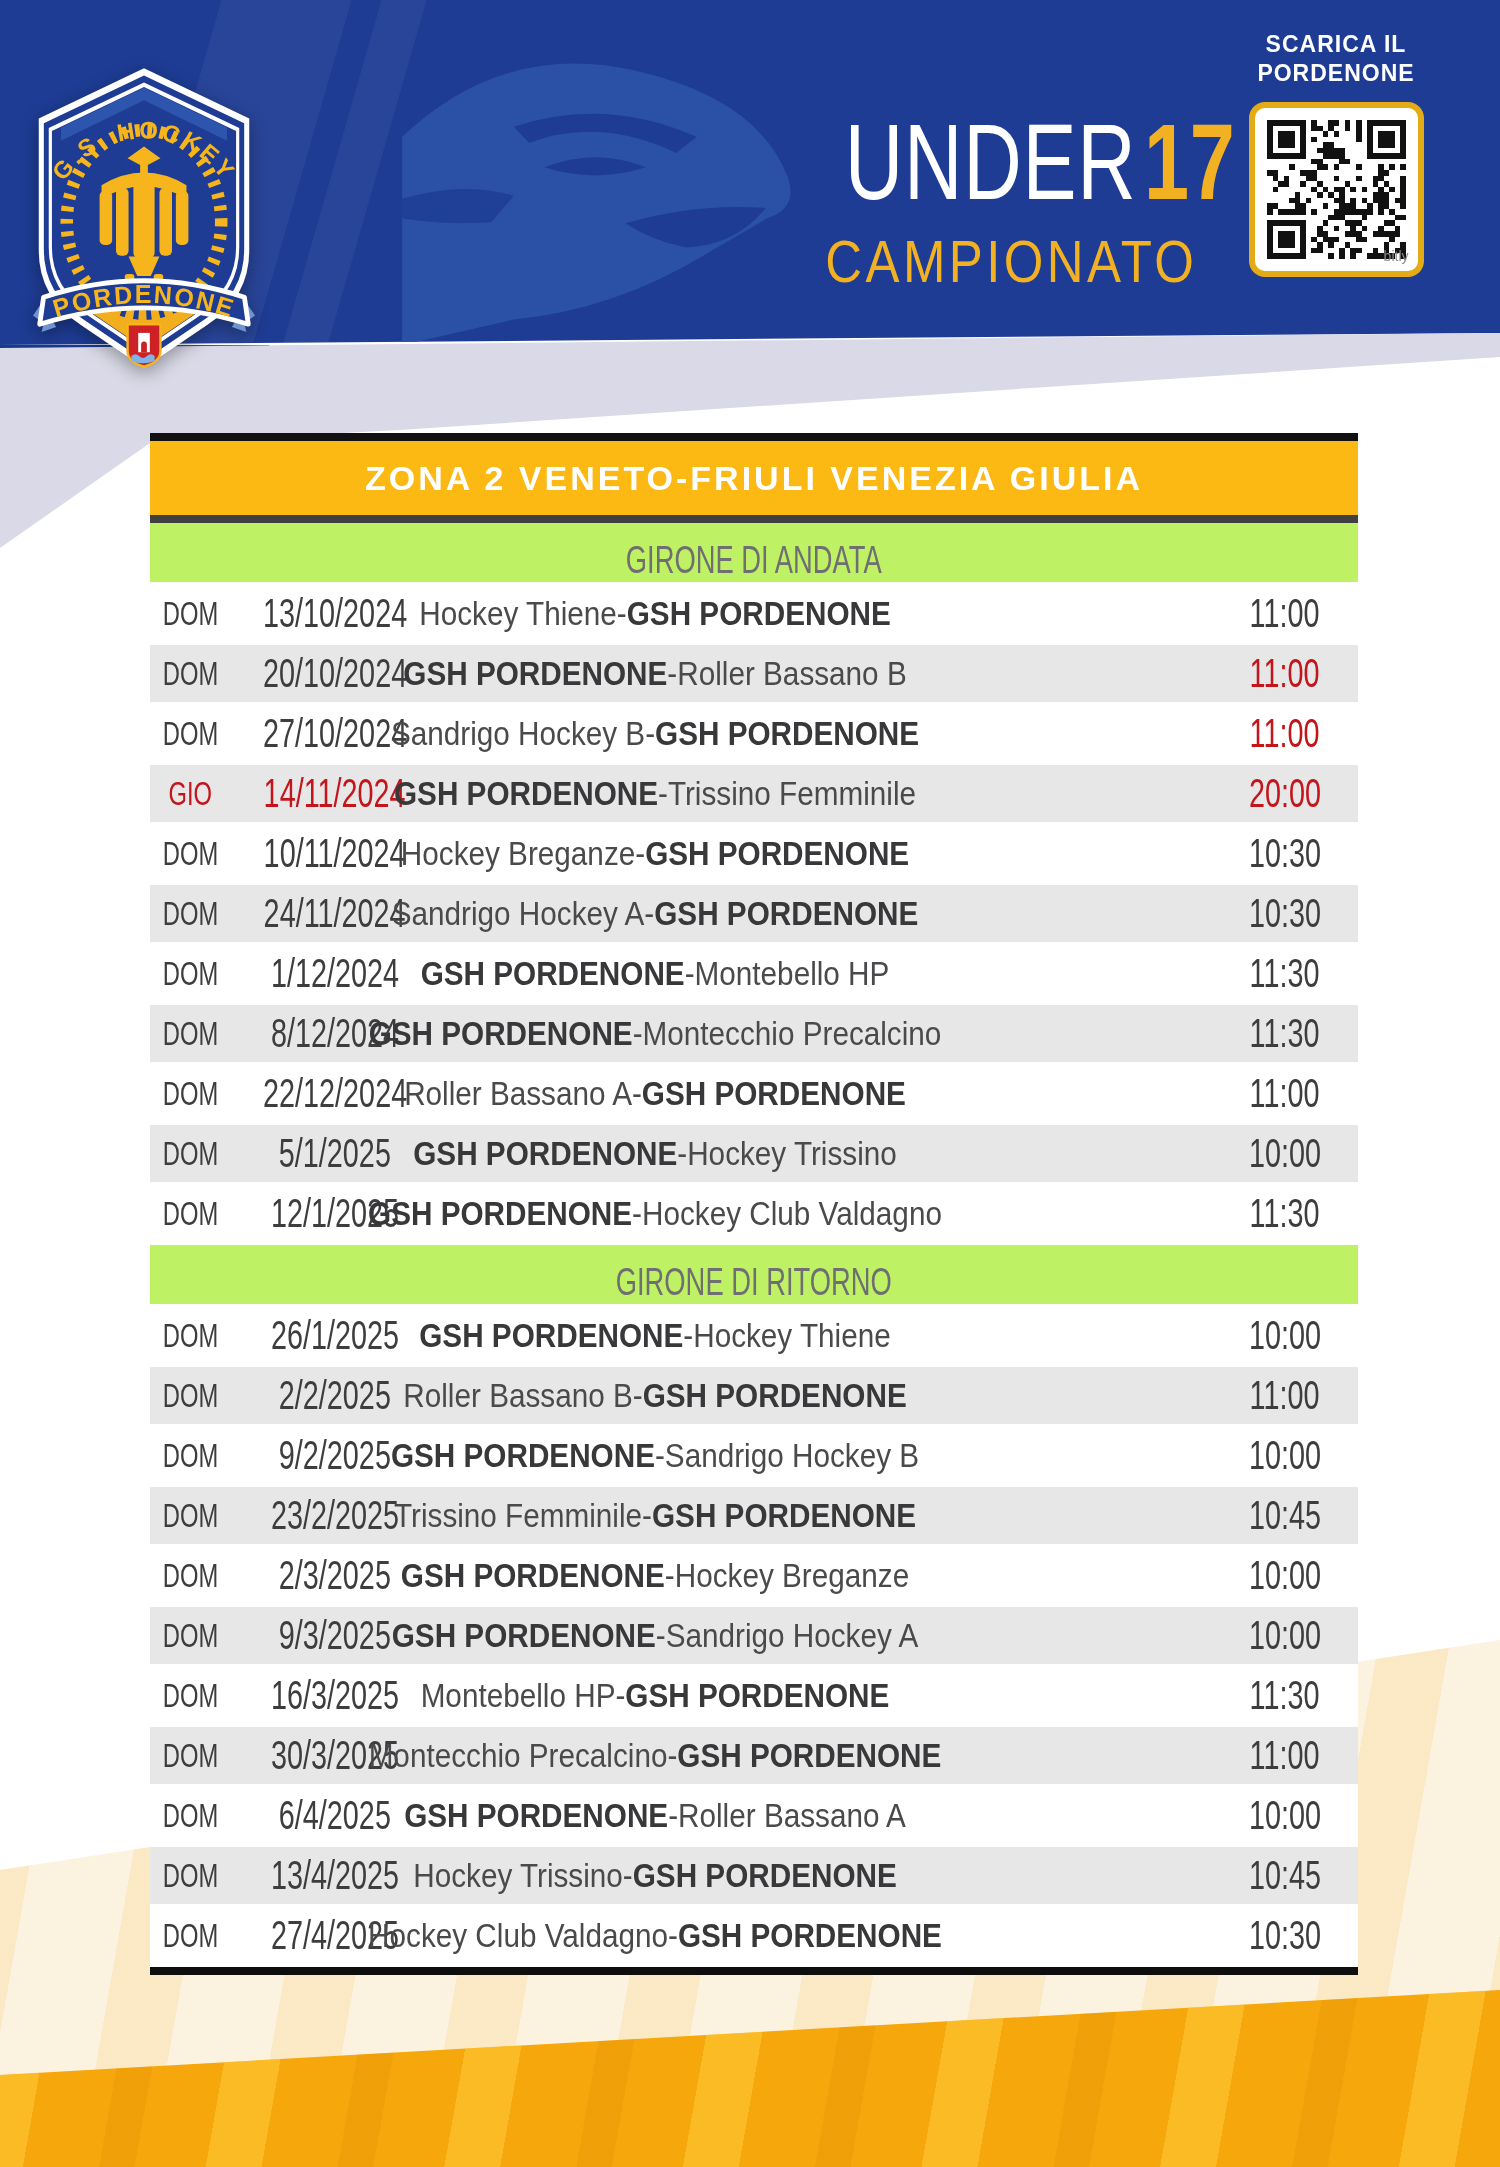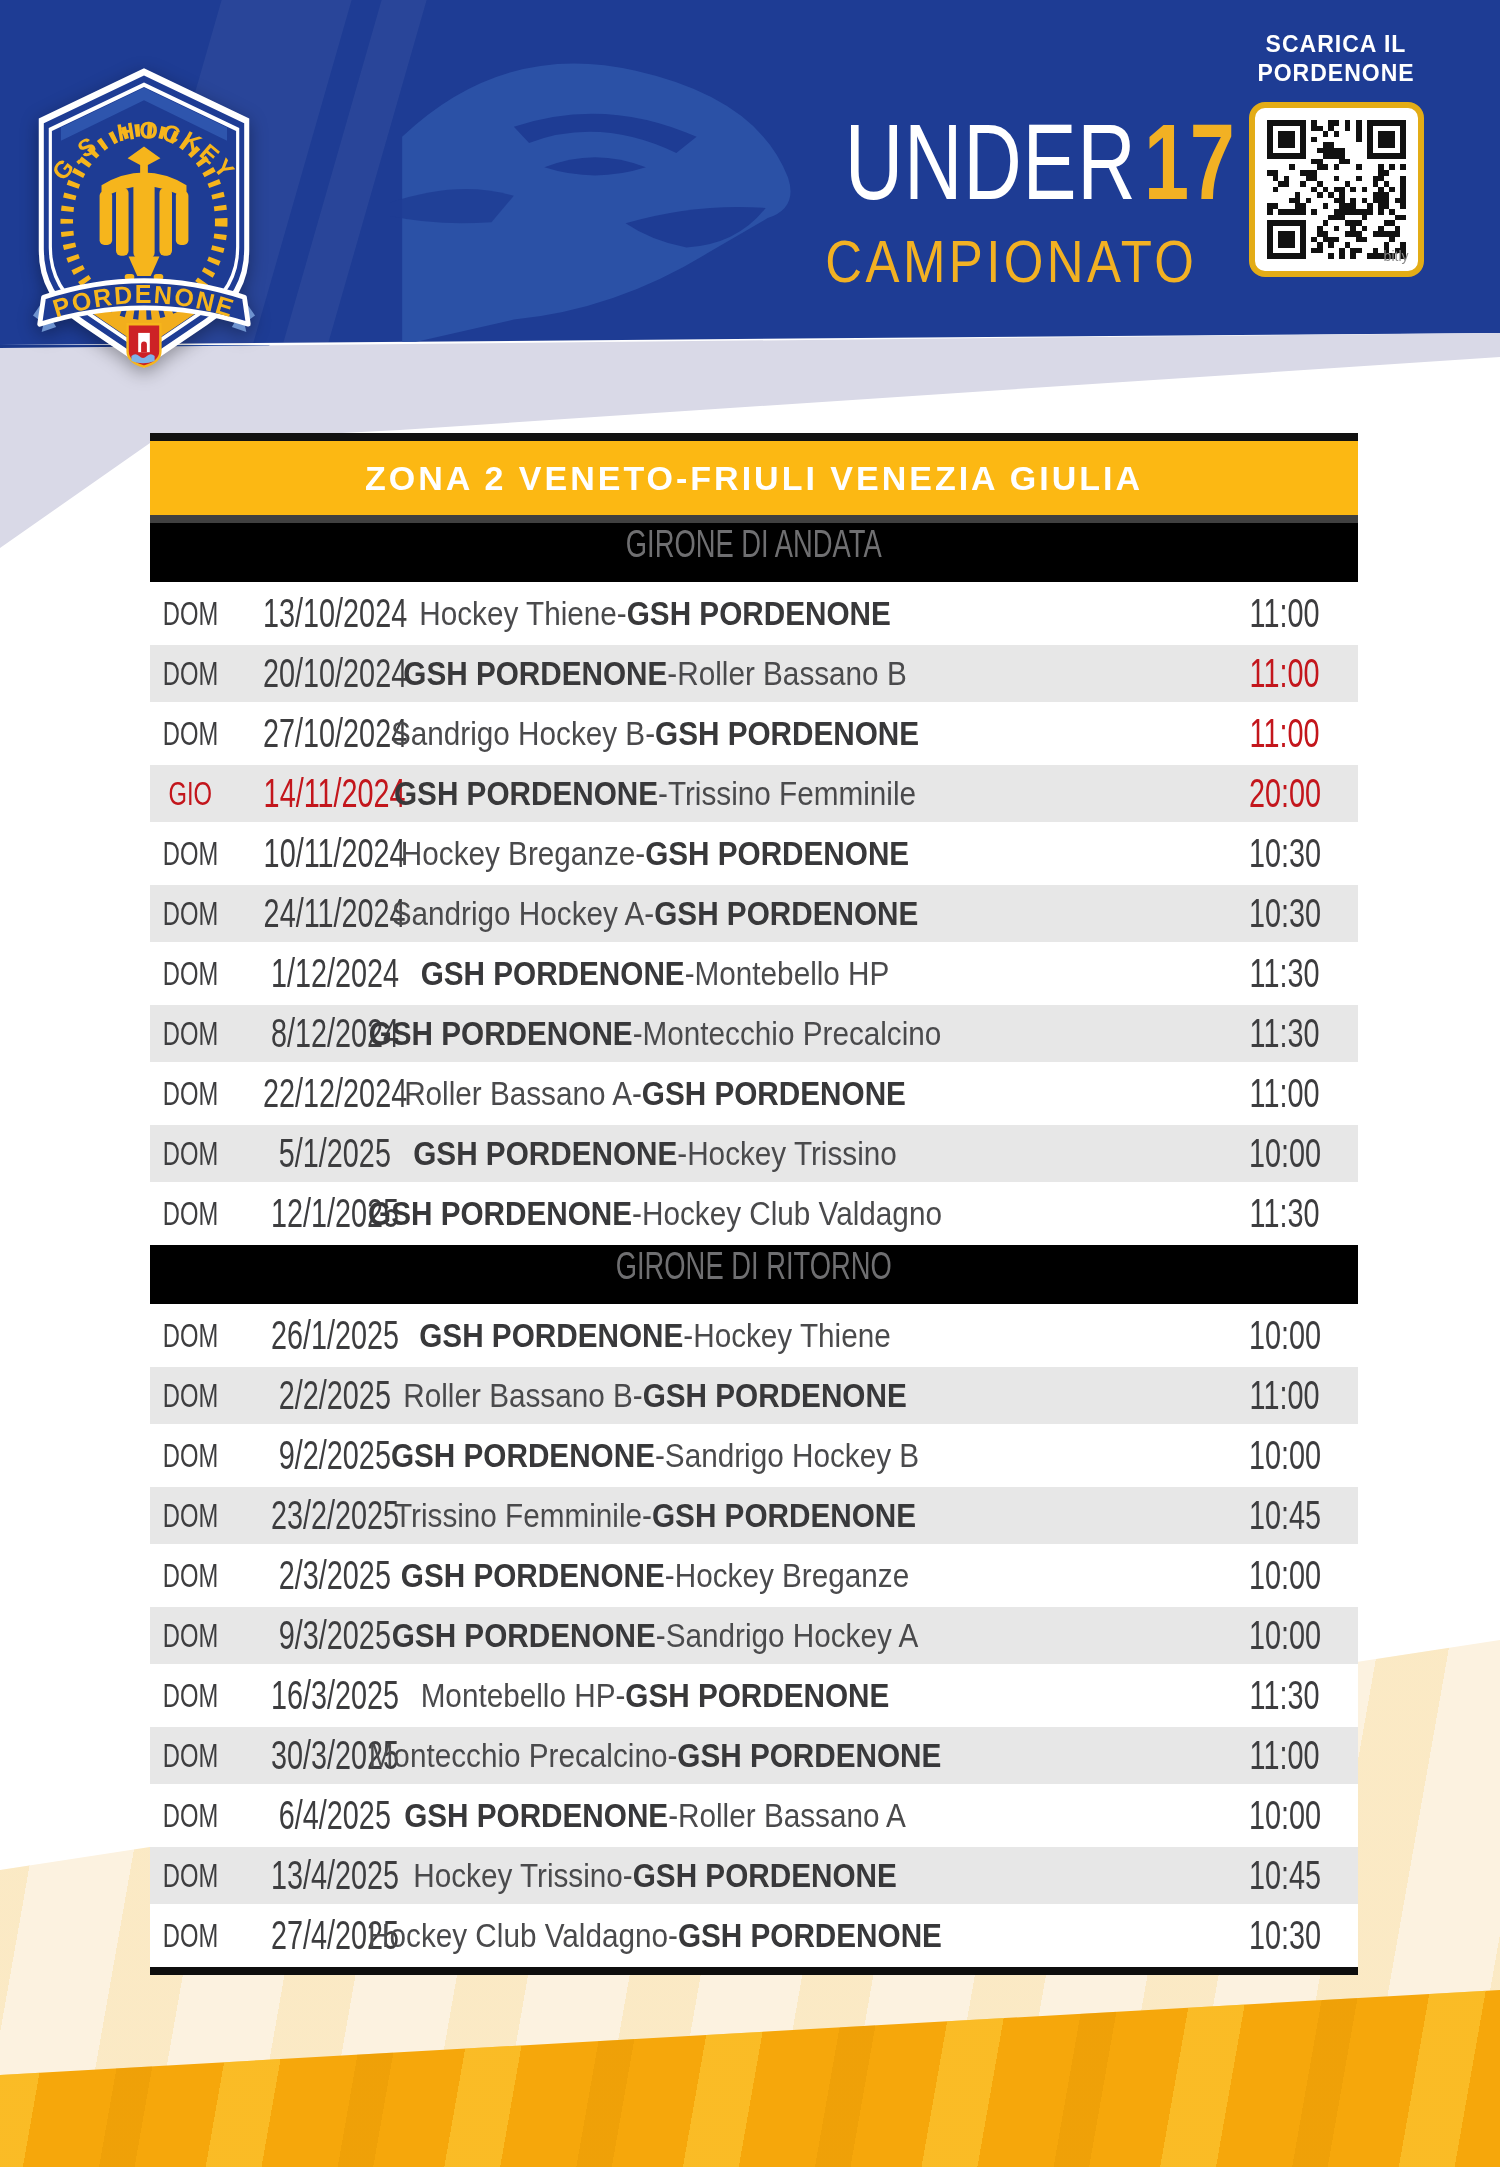--- a/index.html
+++ b/index.html
@@ -47,21 +47,21 @@
               clip-path:polygon(0 95px,1500px 10px,1500px 187px,0 187px);}
   .amber-band:after{content:"";position:absolute;inset:0;
       background:repeating-linear-gradient(100deg,rgba(255,213,70,.45) 0 55px,transparent 55px 130px,rgba(223,146,0,.30) 130px 165px,transparent 165px 235px);}
 
   
   .content{position:absolute;left:150px;top:433px;width:1208px;z-index:4;}
   .zona{height:74px;background:#fcb813;border-top:8px solid #111;border-bottom:8px solid #404040;
         display:flex;align-items:center;justify-content:center;}
   .zona span{color:#fff;font-weight:700;font-size:34px;letter-spacing:3px;white-space:nowrap;}
   .table{background:#fff;overflow:hidden;}
-  .sec-header{height:59px;margin-bottom:3px;background:#000000;display:flex;align-items:flex-start;justify-content:center;}
+  .sec-header{height:59px;margin-bottom:3px;background:#bef264;display:flex;align-items:flex-end;justify-content:center;}
   .sec-label{font-size:38px;color:#6f6f71;}
   .cond{display:inline-block;transform:scaleX(.72);transform-origin:center;white-space:nowrap;}
   .row{height:57px;margin-bottom:3px;display:grid;align-items:center;
        grid-template-columns:80px 170px 430px 1fr 130px;padding-right:8px;gap:20px;}
   .row.alt{background:#e7e7e7;}
   .cell{display:flex;align-items:center;justify-content:center;overflow:visible;}
   .day .cond{font-size:33px;font-weight:500;color:#3d3d3f;}
   .date .cond{font-size:40px;font-weight:500;color:#3d3d3f;}
   .time .cond{font-size:40px;font-weight:500;color:#3d3d3f;}
   .match{font-size:33px;color:#4a4a4c;white-space:nowrap;transform:scaleX(.9);transform-origin:center;}

